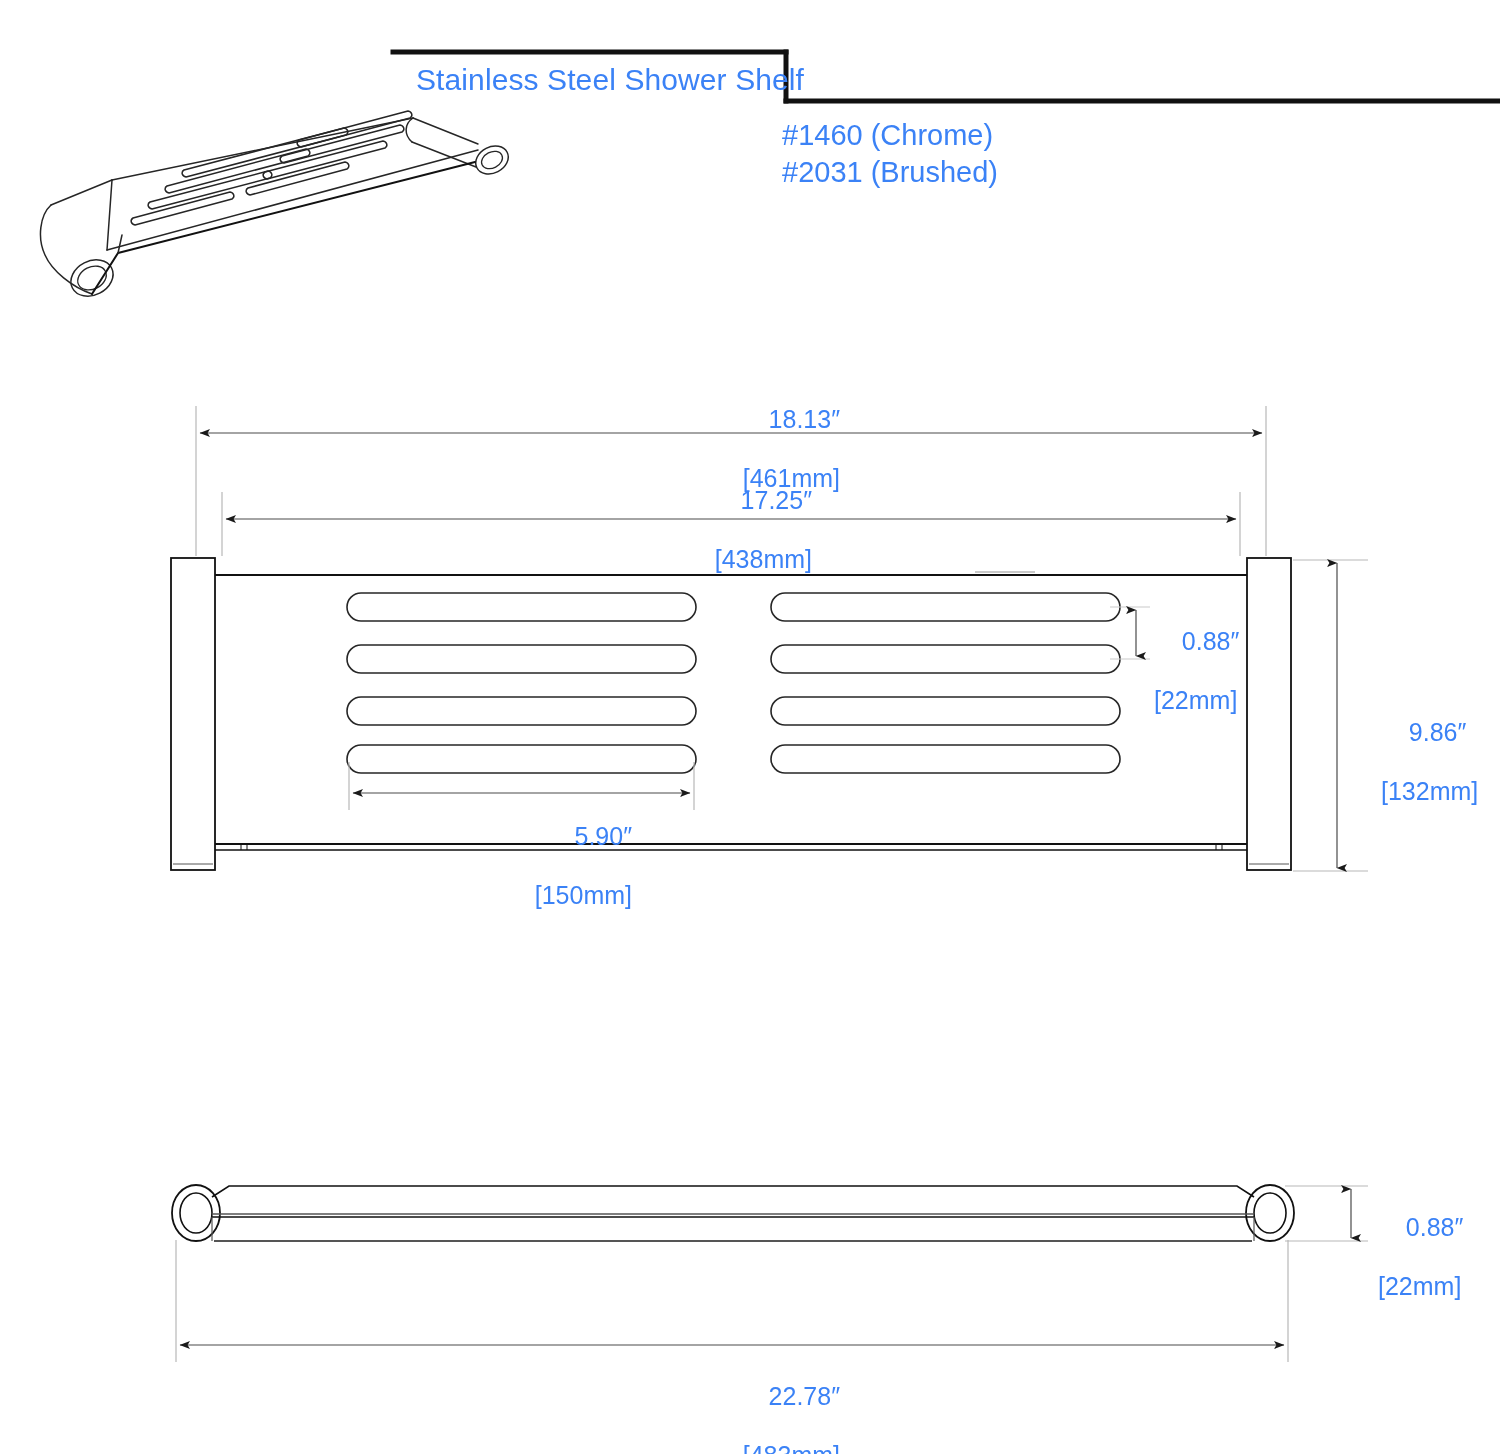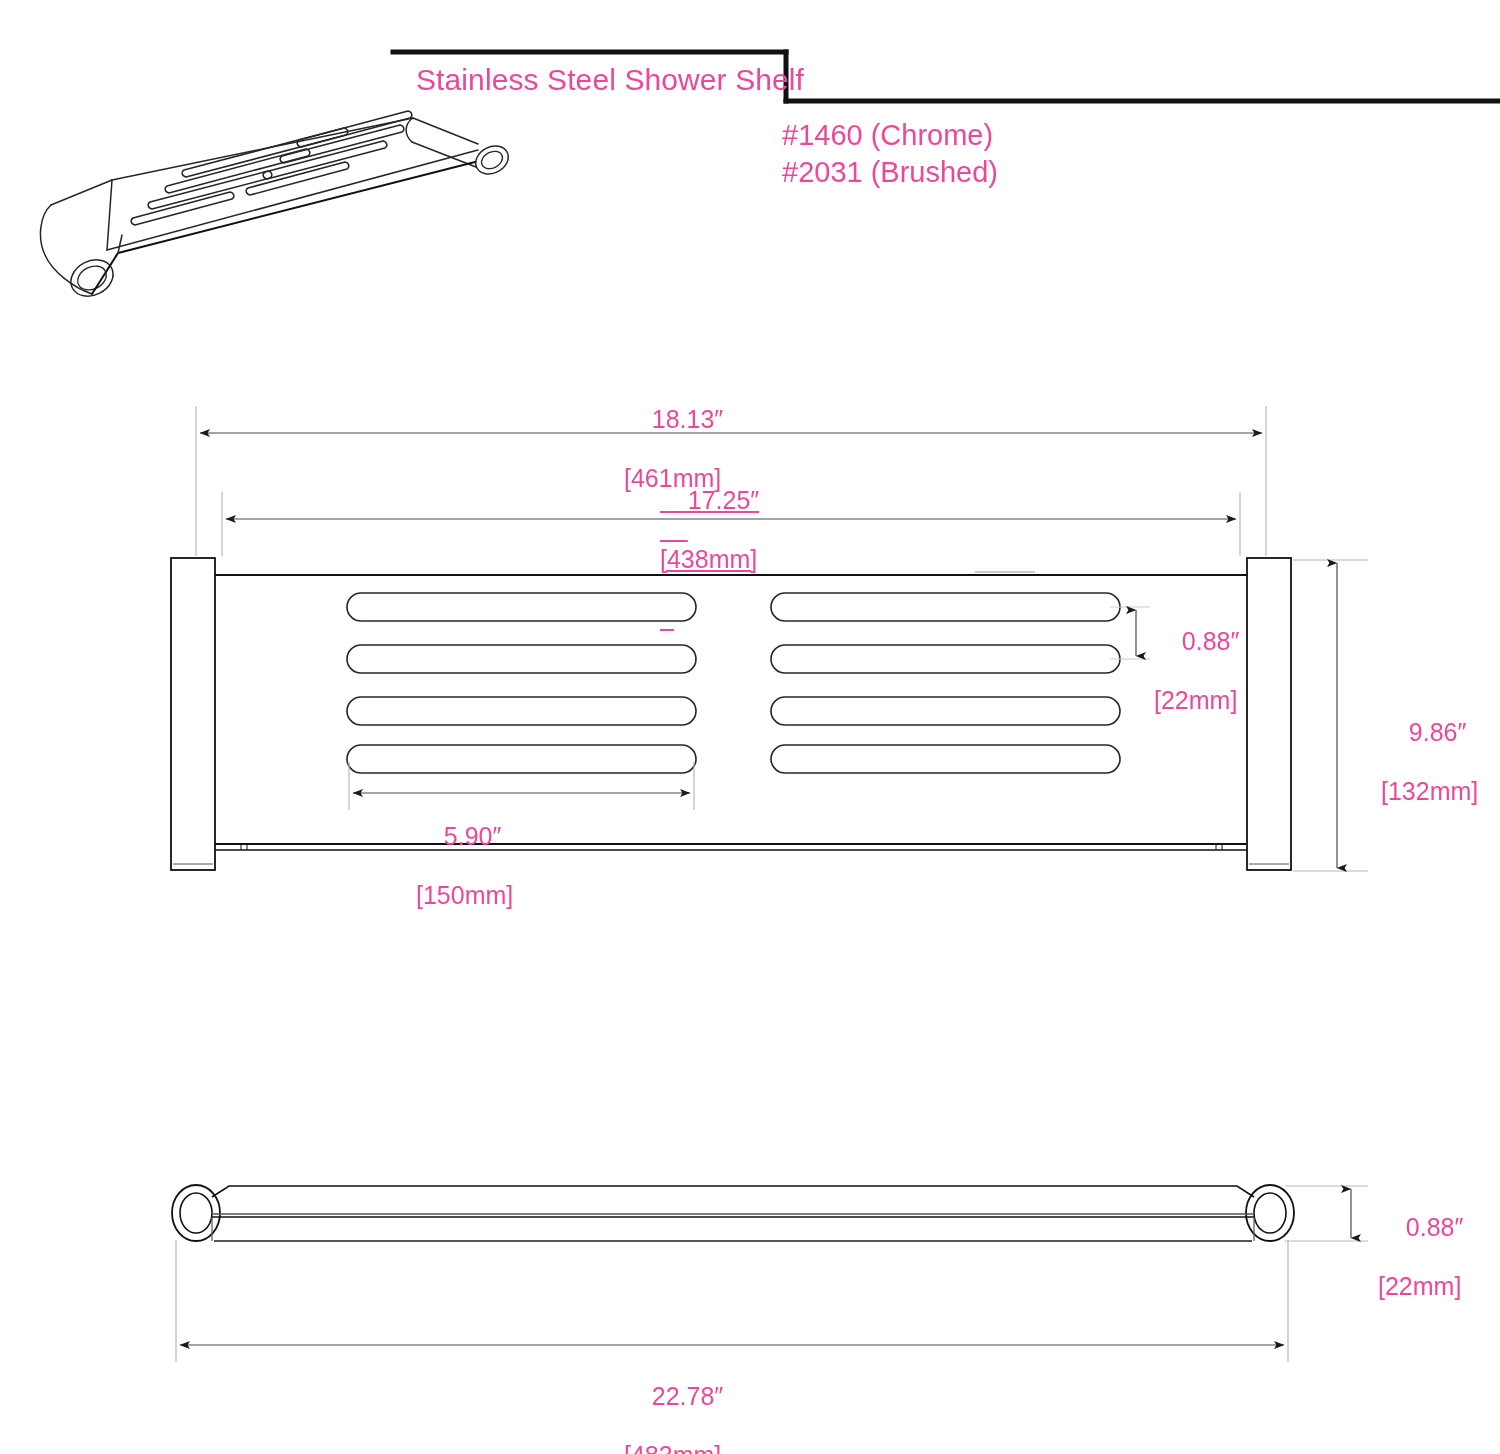--- a/index.html
+++ b/index.html
@@ -24,32 +24,32 @@
     top: 0;
     left: 0;
     width: 1500px;
     height: 1454px;
     display: block;
   }
   .txt {
     position: absolute;
     white-space: pre;
     line-height: 1.18;
-    color: #ec4899;
+    color: #3b82f6;
   }
   .title-text {
     font-size: 30px;
     letter-spacing: 0.1px;
   }
   .partno {
     font-size: 29px;
   }
   .dim-label {
     font-size: 25px;
-    text-align: left;
+    text-align: right;
   }
   .dim-label .l2 { display: block; }
   .dim-label-left {
     text-align: left;
   }
 </style>
 </head>
 <body>
 
 <div id="sheet">
@@ -199,21 +199,21 @@
 
   <div class="txt partno" style="left:782px; top:118px;">#1460 (Chrome)</div>
 
   <div class="txt partno" style="left:782px; top:155px;">#2031 (Brushed)</div>
 
   <div class="txt dim-label" style="left:624px; top:375px; width:216px;">
     <span>18.13″</span>
     <span class="l2">[461mm]</span>
   </div>
 
-  <div class="txt dim-label" style="left:660px; top:456px; width:216px;text-decoration:underline;">
+  <div class="txt dim-label" style="left:596px; top:456px; width:216px;">
     <span>17.25″</span>
     <span class="l2">[438mm]</span>
   </div>
 
   <div class="txt dim-label dim-label-left" style="left:1154px; top:597px; width:120px;">
     <span>0.88″</span>
     <span class="l2">[22mm]</span>
   </div>
 
   <div class="txt dim-label dim-label-left" style="left:1381px; top:688px; width:130px;">

